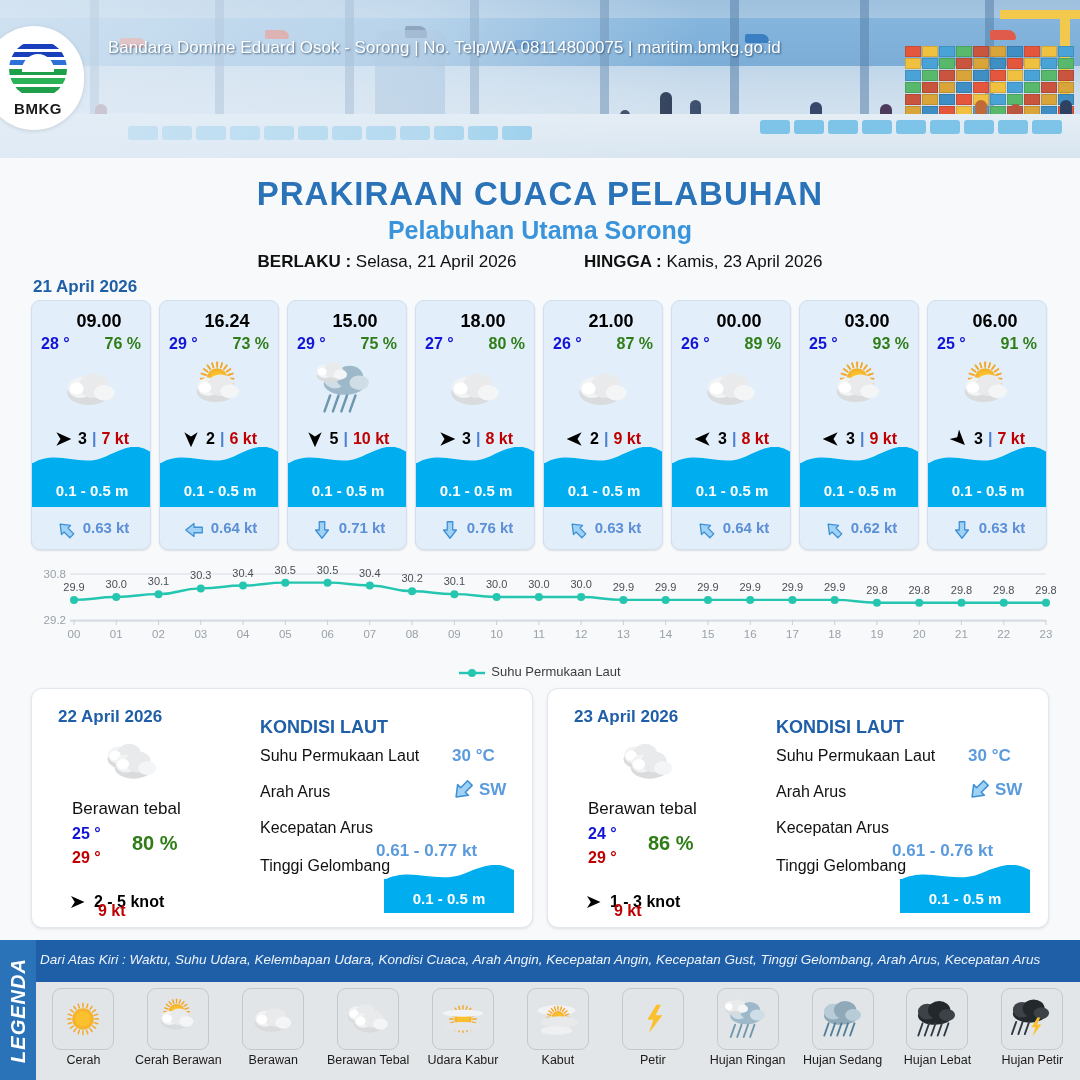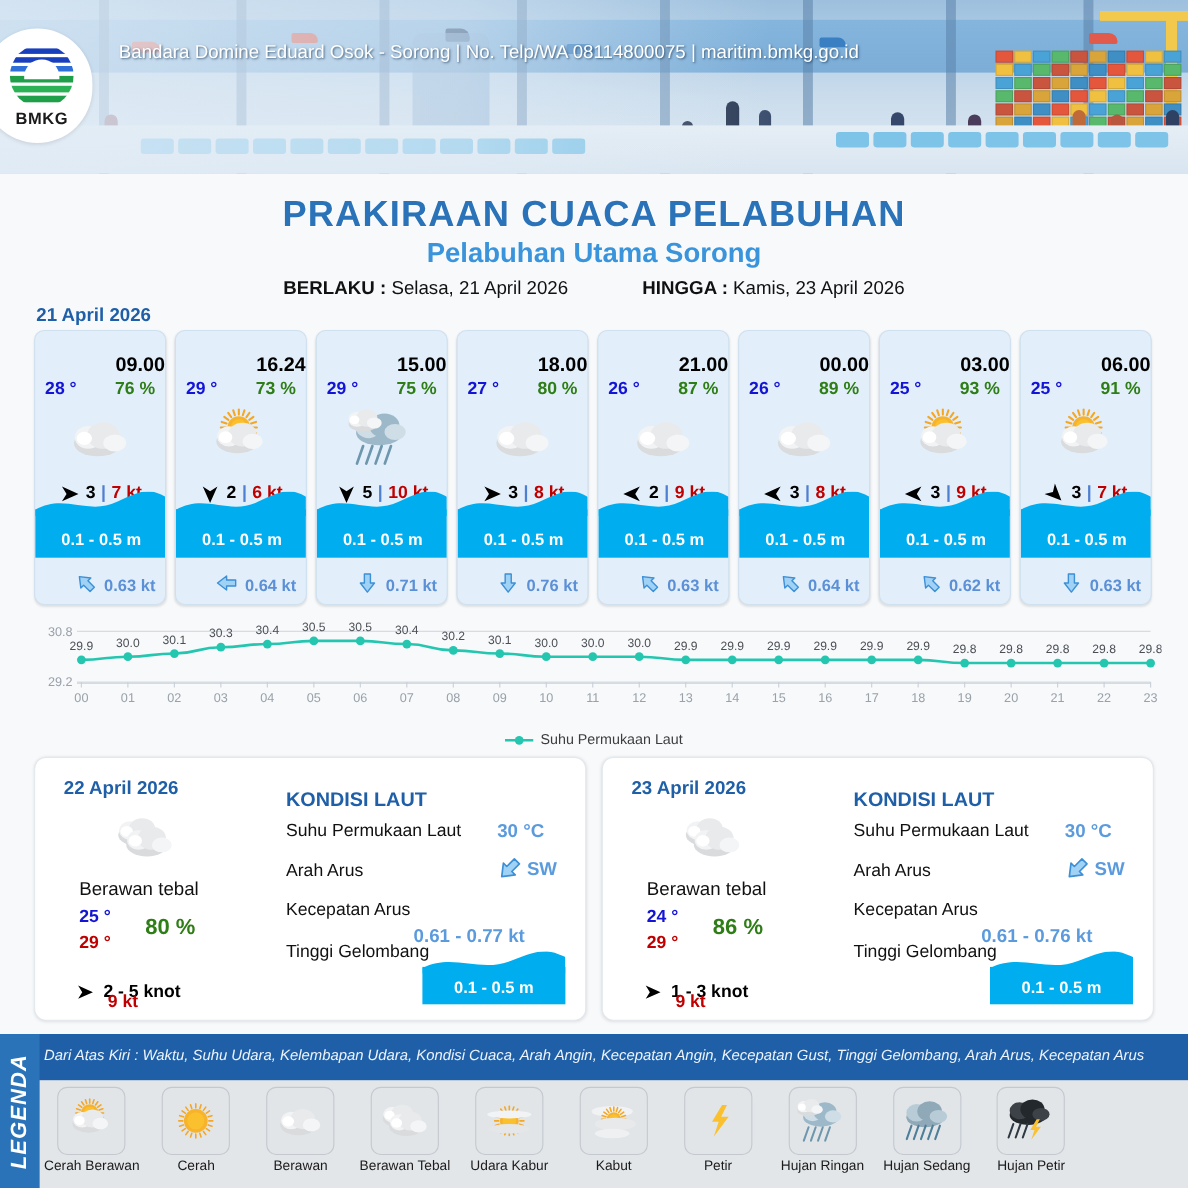--- a/index.html
+++ b/index.html
@@ -53,36 +53,36 @@
   .valid-row .lbl { font-weight:bold; }
   .valid-row .g { display:inline-block; width:58px; }
   .day-label { position:absolute; left:33px; top:277px; font-size:17px; font-weight:bold; color:#1f5fa8; }
 
   
   .cards { position:absolute; left:31px; top:300px; width:1020px; height:250px;
            display:flex; gap:8px; }
   .card { width:120px; height:250px; background:#e2effa; border:1px solid #cfe0ef;
           border-radius:9px; position:relative; overflow:hidden;
           box-shadow:0 1px 2px rgba(0,0,0,.10); }
-  .c-time { text-align:right; font-size:18px; font-weight:bold; color:#000; margin-top:20px;padding-left:16px; }
+  .c-time { text-align:center; font-size:18px; font-weight:bold; color:#000; margin-top:10px;padding-left:16px; }
   .c-th { display:flex; justify-content:space-between; padding:3px 9px 0 9px; }
   .c-temp { font-size:16px; font-weight:bold; color:#1414d6; }
   .c-hum  { font-size:16px; font-weight:bold; color:#2e7d16; }
   .c-icon { height:62px; display:flex; align-items:center; justify-content:center; margin-top:4px;}
   .c-wind { display:flex; align-items:center; justify-content:center; gap:5px; margin-top:9px; height:22px;}
   .c-wind .num { font-size:16px; font-weight:bold; color:#000; }
   .c-wind .sep { color:#4f7fd0; font-weight:bold; font-size:16px; }
   .c-wind .gust { font-size:16px; font-weight:bold; color:#c00000; }
   .wave-zone { position:absolute; left:0; bottom:42px; width:120px; height:57px; }
   .wave-fill { position:absolute; left:0; bottom:0; width:120px; height:44px; background:#00AEEF; }
   .wave-top  { position:absolute; left:0; bottom:38px; width:120px; height:22px; }
   .wave-txt { position:absolute; left:0; bottom:8px; width:120px; text-align:center;
               font-size:15px; font-weight:bold; color:#fff; }
   .cur-row { position:absolute; left:0; bottom:8px; width:120px; display:flex;
-             align-items:flex-end; justify-content:center; gap:6px;margin-left:12px; }
+             align-items:flex-start; justify-content:center; gap:6px; }
   .cur-val { font-size:15px; font-weight:bold; color:#5b8fd6; }
 
   
   .chart { position:absolute; left:24px; top:562px; width:1032px; height:84px; }
   .chart svg { display:block; }
   .chart-legend { position:absolute; left:0; top:664px; width:1080px; text-align:center; font-size:13px; color:#3d3d3d; }
   .legend-dash { display:inline-block; vertical-align:middle; margin-right:6px; }
 
   
   .panels { position:absolute; left:31px; top:688px; width:1018px; height:240px; display:flex; gap:14px; }
@@ -896,20 +896,51 @@
   <div class="legend-side">
     <span>LEGENDA</span>
   </div>
 </div>
 <div class="legend-note">Dari Atas Kiri : Waktu, Suhu Udara, Kelembapan Udara, Kondisi Cuaca, Arah Angin, Kecepatan Angin, Kecepatan Gust, Tinggi Gelombang, Arah Arus, Kecepatan Arus</div>
 <div class="legend-items" id="legend-items">
     <div class="li">
       <div class="li-box">
         <svg width="46" height="46" viewBox="0 0 64 64">
     <g>
+      <line x1="48.5" y1="32" x2="53.5" y2="32" stroke="#F5A623" stroke-width="2" stroke-linecap="round"></line>
+            <line x1="47.692432518870035" y1="37.09878040718663" x2="52.4477151003458" y2="38.64386537906137" stroke="#F5A623" stroke-width="2" stroke-linecap="round"></line>
+            <line x1="45.34878040718663" y1="41.698456662825805" x2="49.39386537906137" y2="44.637382924288175" stroke="#F5A623" stroke-width="2" stroke-linecap="round"></line>
+            <line x1="41.698456662825805" y1="45.34878040718663" x2="44.637382924288175" y2="49.39386537906137" stroke="#F5A623" stroke-width="2" stroke-linecap="round"></line>
+            <line x1="37.09878040718663" y1="47.692432518870035" x2="38.64386537906137" y2="52.4477151003458" stroke="#F5A623" stroke-width="2" stroke-linecap="round"></line>
+            <line x1="32" y1="48.5" x2="32" y2="53.5" stroke="#F5A623" stroke-width="2" stroke-linecap="round"></line>
+            <line x1="26.90121959281337" y1="47.692432518870035" x2="25.356134620938633" y2="52.4477151003458" stroke="#F5A623" stroke-width="2" stroke-linecap="round"></line>
+            <line x1="22.301543337174195" y1="45.34878040718663" x2="19.36261707571183" y2="49.39386537906137" stroke="#F5A623" stroke-width="2" stroke-linecap="round"></line>
+            <line x1="18.65121959281337" y1="41.698456662825805" x2="14.606134620938633" y2="44.637382924288175" stroke="#F5A623" stroke-width="2" stroke-linecap="round"></line>
+            <line x1="16.307567481129965" y1="37.09878040718664" x2="11.5522848996542" y2="38.643865379061374" stroke="#F5A623" stroke-width="2" stroke-linecap="round"></line>
+            <line x1="15.5" y1="32" x2="10.5" y2="32" stroke="#F5A623" stroke-width="2" stroke-linecap="round"></line>
+            <line x1="16.307567481129965" y1="26.901219592813362" x2="11.5522848996542" y2="25.356134620938626" stroke="#F5A623" stroke-width="2" stroke-linecap="round"></line>
+            <line x1="18.651219592813366" y1="22.301543337174195" x2="14.606134620938626" y2="19.36261707571183" stroke="#F5A623" stroke-width="2" stroke-linecap="round"></line>
+            <line x1="22.30154333717419" y1="18.65121959281337" x2="19.362617075711825" y2="14.606134620938633" stroke="#F5A623" stroke-width="2" stroke-linecap="round"></line>
+            <line x1="26.901219592813366" y1="16.307567481129965" x2="25.356134620938626" y2="11.5522848996542" stroke="#F5A623" stroke-width="2" stroke-linecap="round"></line>
+            <line x1="31.999999999999996" y1="15.5" x2="31.999999999999996" y2="10.5" stroke="#F5A623" stroke-width="2" stroke-linecap="round"></line>
+            <line x1="37.09878040718663" y1="16.307567481129965" x2="38.64386537906137" y2="11.552284899654197" stroke="#F5A623" stroke-width="2" stroke-linecap="round"></line>
+            <line x1="41.698456662825805" y1="18.651219592813366" x2="44.63738292428817" y2="14.606134620938626" stroke="#F5A623" stroke-width="2" stroke-linecap="round"></line>
+            <line x1="45.34878040718663" y1="22.301543337174188" x2="49.39386537906137" y2="19.362617075711825" stroke="#F5A623" stroke-width="2" stroke-linecap="round"></line>
+            <line x1="47.692432518870035" y1="26.901219592813362" x2="52.4477151003458" y2="25.356134620938626" stroke="#F5A623" stroke-width="2" stroke-linecap="round"></line>
+      <circle cx="32" cy="32" r="15" fill="#F7B32B"></circle>
+      <circle cx="32" cy="32" r="10.799999999999999" fill="#FBC02D"></circle>
+    </g>
+        </svg>
+      </div>
+                  <div class="li-lbl">Cerah</div>
+    </div>
+    <div class="li">
+      <div class="li-box">
+        <svg width="46" height="46" viewBox="0 0 64 64">
+    <g>
       <line x1="42.5" y1="22" x2="47.5" y2="22" stroke="#F5A623" stroke-width="2" stroke-linecap="round"></line>
             <line x1="41.88820645368942" y1="25.86271242968684" x2="46.64348903516519" y2="27.40779740156158" stroke="#F5A623" stroke-width="2" stroke-linecap="round"></line>
             <line x1="40.112712429686844" y1="29.347315653655915" x2="44.15779740156158" y2="32.28624191511828" stroke="#F5A623" stroke-width="2" stroke-linecap="round"></line>
             <line x1="37.34731565365591" y1="32.112712429686844" x2="40.28624191511828" y2="36.15779740156158" stroke="#F5A623" stroke-width="2" stroke-linecap="round"></line>
             <line x1="33.862712429686844" y1="33.88820645368942" x2="35.40779740156158" y2="38.64348903516519" stroke="#F5A623" stroke-width="2" stroke-linecap="round"></line>
             <line x1="30" y1="34.5" x2="30" y2="39.5" stroke="#F5A623" stroke-width="2" stroke-linecap="round"></line>
             <line x1="26.13728757031316" y1="33.88820645368942" x2="24.592202598438423" y2="38.64348903516519" stroke="#F5A623" stroke-width="2" stroke-linecap="round"></line>
             <line x1="22.65268434634409" y1="32.112712429686844" x2="19.71375808488172" y2="36.15779740156158" stroke="#F5A623" stroke-width="2" stroke-linecap="round"></line>
             <line x1="19.88728757031316" y1="29.347315653655915" x2="15.842202598438421" y2="32.28624191511828" stroke="#F5A623" stroke-width="2" stroke-linecap="round"></line>
             <line x1="18.11179354631058" y1="25.862712429686844" x2="13.356510964834815" y2="27.40779740156158" stroke="#F5A623" stroke-width="2" stroke-linecap="round"></line>
@@ -929,51 +960,20 @@
     <g transform="translate(4,6) scale(0.82)">
       <ellipse cx="30" cy="36" rx="25" ry="14" fill="#d9dbdd"></ellipse>
       <ellipse cx="20" cy="30" rx="14" ry="12" fill="#f2f3f4"></ellipse>
       <ellipse cx="36" cy="28" rx="17" ry="14" fill="#e9eaec"></ellipse>
       <ellipse cx="48" cy="36" rx="12" ry="9" fill="#f4f5f6"></ellipse>
       <ellipse cx="16" cy="31" rx="8" ry="7" fill="#ffffff"></ellipse>
     </g>
         </svg>
       </div>
                   <div class="li-lbl">Cerah Berawan</div>
-    </div>
-    <div class="li">
-      <div class="li-box">
-        <svg width="46" height="46" viewBox="0 0 64 64">
-    <g>
-      <line x1="48.5" y1="32" x2="53.5" y2="32" stroke="#F5A623" stroke-width="2" stroke-linecap="round"></line>
-            <line x1="47.692432518870035" y1="37.09878040718663" x2="52.4477151003458" y2="38.64386537906137" stroke="#F5A623" stroke-width="2" stroke-linecap="round"></line>
-            <line x1="45.34878040718663" y1="41.698456662825805" x2="49.39386537906137" y2="44.637382924288175" stroke="#F5A623" stroke-width="2" stroke-linecap="round"></line>
-            <line x1="41.698456662825805" y1="45.34878040718663" x2="44.637382924288175" y2="49.39386537906137" stroke="#F5A623" stroke-width="2" stroke-linecap="round"></line>
-            <line x1="37.09878040718663" y1="47.692432518870035" x2="38.64386537906137" y2="52.4477151003458" stroke="#F5A623" stroke-width="2" stroke-linecap="round"></line>
-            <line x1="32" y1="48.5" x2="32" y2="53.5" stroke="#F5A623" stroke-width="2" stroke-linecap="round"></line>
-            <line x1="26.90121959281337" y1="47.692432518870035" x2="25.356134620938633" y2="52.4477151003458" stroke="#F5A623" stroke-width="2" stroke-linecap="round"></line>
-            <line x1="22.301543337174195" y1="45.34878040718663" x2="19.36261707571183" y2="49.39386537906137" stroke="#F5A623" stroke-width="2" stroke-linecap="round"></line>
-            <line x1="18.65121959281337" y1="41.698456662825805" x2="14.606134620938633" y2="44.637382924288175" stroke="#F5A623" stroke-width="2" stroke-linecap="round"></line>
-            <line x1="16.307567481129965" y1="37.09878040718664" x2="11.5522848996542" y2="38.643865379061374" stroke="#F5A623" stroke-width="2" stroke-linecap="round"></line>
-            <line x1="15.5" y1="32" x2="10.5" y2="32" stroke="#F5A623" stroke-width="2" stroke-linecap="round"></line>
-            <line x1="16.307567481129965" y1="26.901219592813362" x2="11.5522848996542" y2="25.356134620938626" stroke="#F5A623" stroke-width="2" stroke-linecap="round"></line>
-            <line x1="18.651219592813366" y1="22.301543337174195" x2="14.606134620938626" y2="19.36261707571183" stroke="#F5A623" stroke-width="2" stroke-linecap="round"></line>
-            <line x1="22.30154333717419" y1="18.65121959281337" x2="19.362617075711825" y2="14.606134620938633" stroke="#F5A623" stroke-width="2" stroke-linecap="round"></line>
-            <line x1="26.901219592813366" y1="16.307567481129965" x2="25.356134620938626" y2="11.5522848996542" stroke="#F5A623" stroke-width="2" stroke-linecap="round"></line>
-            <line x1="31.999999999999996" y1="15.5" x2="31.999999999999996" y2="10.5" stroke="#F5A623" stroke-width="2" stroke-linecap="round"></line>
-            <line x1="37.09878040718663" y1="16.307567481129965" x2="38.64386537906137" y2="11.552284899654197" stroke="#F5A623" stroke-width="2" stroke-linecap="round"></line>
-            <line x1="41.698456662825805" y1="18.651219592813366" x2="44.63738292428817" y2="14.606134620938626" stroke="#F5A623" stroke-width="2" stroke-linecap="round"></line>
-            <line x1="45.34878040718663" y1="22.301543337174188" x2="49.39386537906137" y2="19.362617075711825" stroke="#F5A623" stroke-width="2" stroke-linecap="round"></line>
-            <line x1="47.692432518870035" y1="26.901219592813362" x2="52.4477151003458" y2="25.356134620938626" stroke="#F5A623" stroke-width="2" stroke-linecap="round"></line>
-      <circle cx="32" cy="32" r="15" fill="#F7B32B"></circle>
-      <circle cx="32" cy="32" r="10.799999999999999" fill="#FBC02D"></circle>
-    </g>
-        </svg>
-      </div>
-                  <div class="li-lbl">Cerah</div>
     </div>
     <div class="li">
       <div class="li-box">
         <svg width="46" height="46" viewBox="0 0 64 64">
     <g transform="translate(2,4) scale(0.92)">
       <ellipse cx="30" cy="36" rx="25" ry="14" fill="#d9dbdd"></ellipse>
       <ellipse cx="20" cy="30" rx="14" ry="12" fill="#f2f3f4"></ellipse>
       <ellipse cx="36" cy="28" rx="17" ry="14" fill="#e9eaec"></ellipse>
       <ellipse cx="48" cy="36" rx="12" ry="9" fill="#f4f5f6"></ellipse>
       <ellipse cx="16" cy="31" rx="8" ry="7" fill="#ffffff"></ellipse>
@@ -1120,20 +1120,40 @@
             <line x1="39" y1="38" x2="33" y2="55" stroke="#4f7e99" stroke-width="2.6" stroke-linecap="round"></line>
             <line x1="48" y1="38" x2="42" y2="55" stroke="#4f7e99" stroke-width="2.6" stroke-linecap="round"></line>
           </g>
         </svg>
       </div>
                   <div class="li-lbl">Hujan Sedang</div>
     </div>
     <div class="li">
       <div class="li-box">
         <svg width="46" height="46" viewBox="0 0 64 64">
+    <g transform="translate(0,-4) scale(0.92)">
+      <ellipse cx="32" cy="34" rx="26" ry="14" fill="#23282c"></ellipse>
+      <ellipse cx="20" cy="28" rx="14" ry="12" fill="#3c4247"></ellipse>
+      <ellipse cx="38" cy="26" rx="17" ry="14" fill="#23282c"></ellipse>
+      <ellipse cx="50" cy="33" rx="12" ry="9" fill="#3c4247"></ellipse>
+    </g>
+          <g>
+            <line x1="12" y1="38" x2="6" y2="55" stroke="#2f3943" stroke-width="2.6" stroke-linecap="round"></line>
+            <line x1="21" y1="38" x2="15" y2="55" stroke="#2f3943" stroke-width="2.6" stroke-linecap="round"></line>
+            <line x1="30" y1="38" x2="24" y2="55" stroke="#2f3943" stroke-width="2.6" stroke-linecap="round"></line>
+            <line x1="39" y1="38" x2="33" y2="55" stroke="#2f3943" stroke-width="2.6" stroke-linecap="round"></line>
+            <line x1="48" y1="38" x2="42" y2="55" stroke="#2f3943" stroke-width="2.6" stroke-linecap="round"></line>
+          </g>
+        </svg>
+      </div>
+                  <div class="li-lbl">Hujan Lebat</div>
+    </div>
+    <div class="li">
+      <div class="li-box">
+        <svg width="46" height="46" viewBox="0 0 64 64">
     <g transform="translate(0,-6) scale(0.9)">
       <ellipse cx="32" cy="34" rx="26" ry="14" fill="#23282c"></ellipse>
       <ellipse cx="20" cy="28" rx="14" ry="12" fill="#3c4247"></ellipse>
       <ellipse cx="38" cy="26" rx="17" ry="14" fill="#23282c"></ellipse>
       <ellipse cx="50" cy="33" rx="12" ry="9" fill="#3c4247"></ellipse>
     </g>
           <g>
             <line x1="10" y1="36" x2="4" y2="53" stroke="#2f3943" stroke-width="2.6" stroke-linecap="round"></line>
             <line x1="19" y1="36" x2="13" y2="53" stroke="#2f3943" stroke-width="2.6" stroke-linecap="round"></line>
             <line x1="28" y1="36" x2="22" y2="53" stroke="#2f3943" stroke-width="2.6" stroke-linecap="round"></line>

